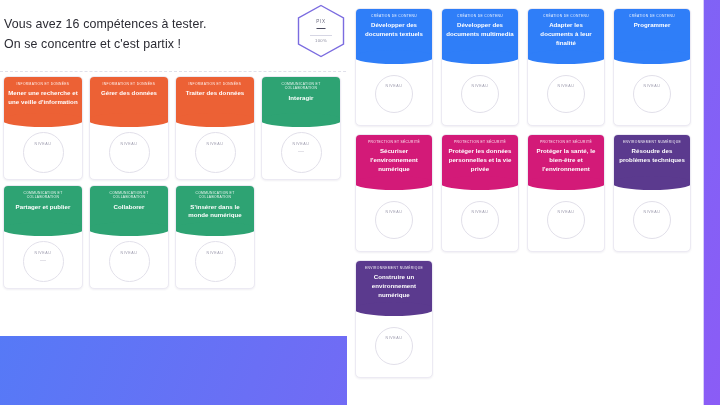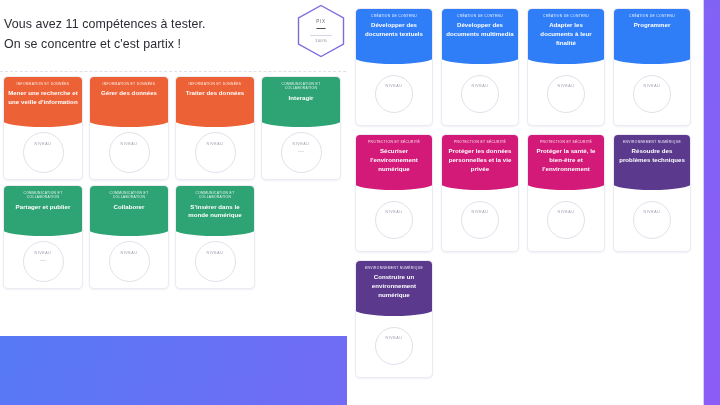--- a/index.html
+++ b/index.html
@@ -125,21 +125,21 @@
   .cat-creation      .card-head { background:#2f7ef8; }
   .cat-protection    .card-head { background:#d31a78; }
   .cat-environnement .card-head { background:#5b3a8e; }
 </style>
 </head>
 <body>
 
 <div id="left-panel">
 
   <div id="left-header">
-    <div id="left-heading">Vous avez 11 compétences à tester.
+    <div id="left-heading">Vous avez 16 compétences à tester.
 On se concentre et c'est partix !</div>
 
     <div id="score-badge">
       <svg viewBox="0 0 48 54">
         <polygon points="24,1.5 46.5,14 46.5,40 24,52.5 1.5,40 1.5,14" fill="#ffffff" stroke="#7b6ce0" stroke-width="1.4"></polygon>
       </svg>
       <div id="score-inner">
         <span id="score-label">PIX</span>
         <span id="score-value">—</span>
         <span id="score-rule"></span>

